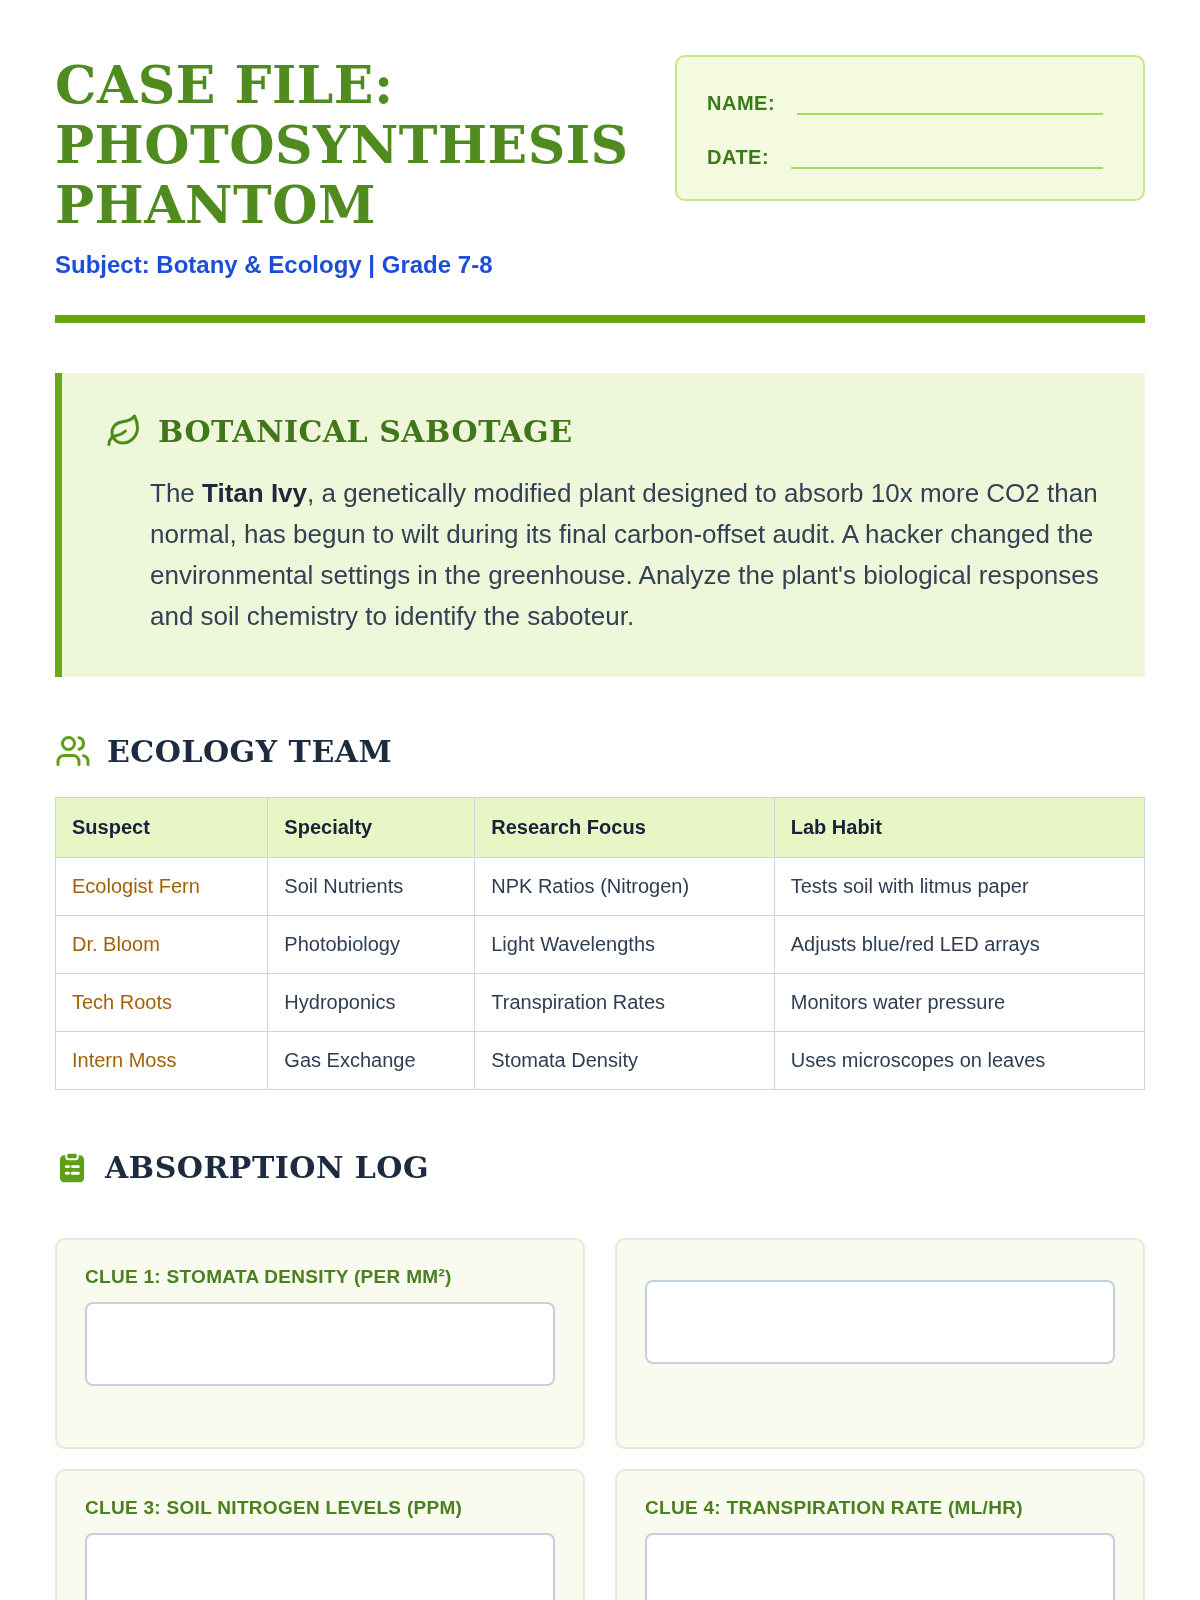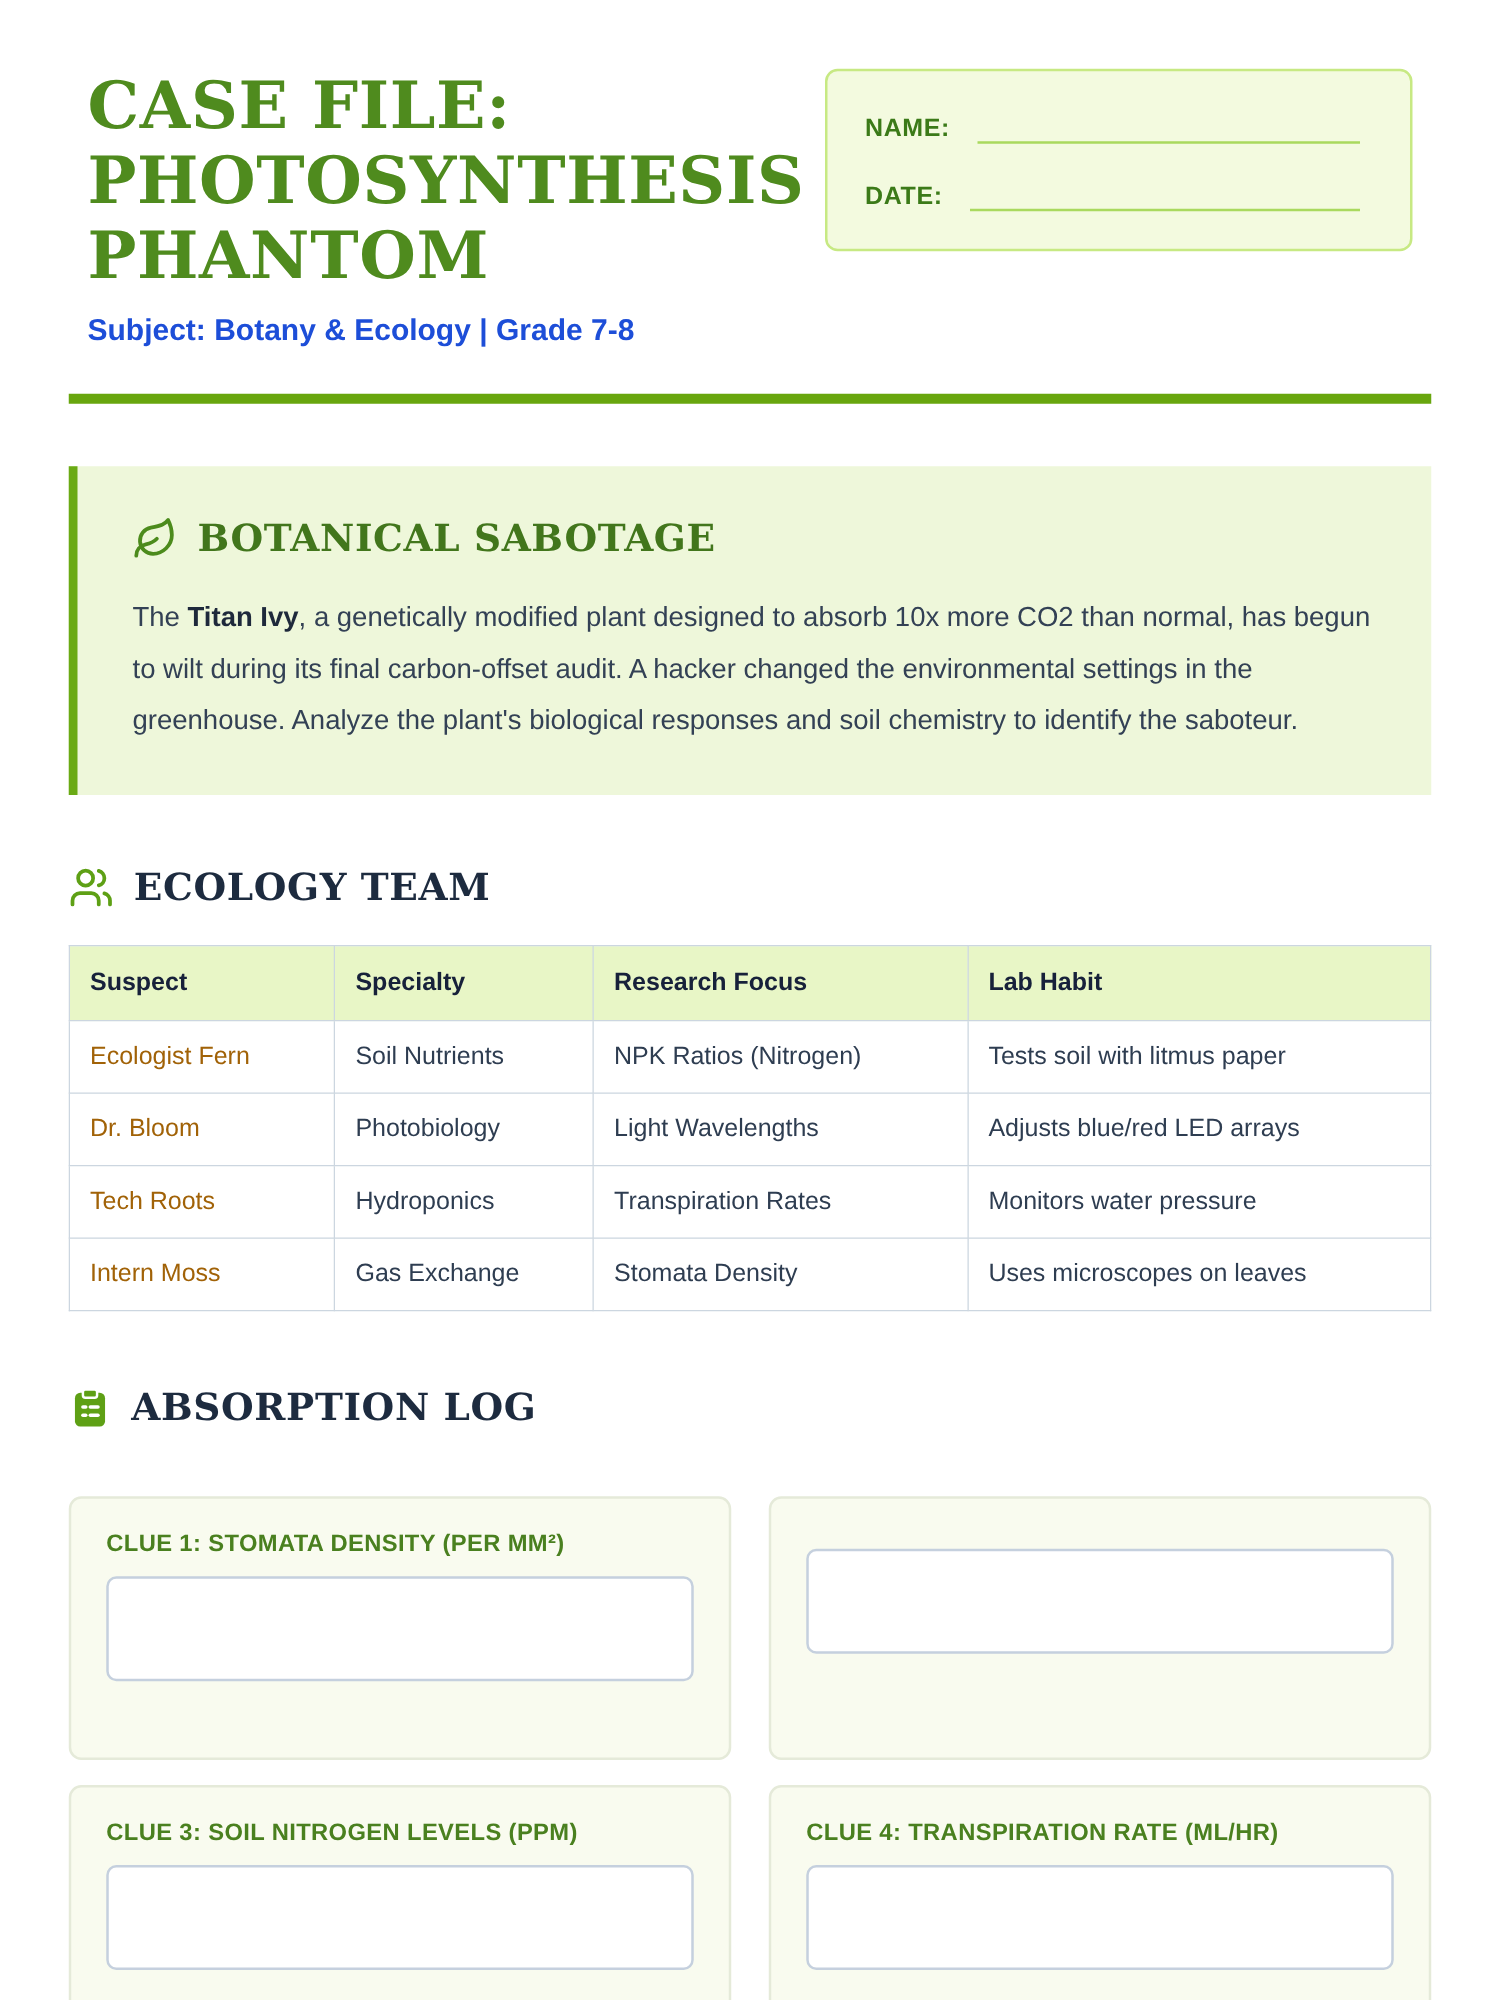--- a/index.html
+++ b/index.html
@@ -14,21 +14,21 @@
     font-family: "Liberation Sans", sans-serif;
     color: #334155;
   }
   .page {
     padding: 55px 55px 0 55px;
   }
 
   
   .header-row {
     display: flex;
-    justify-content: center;
+    justify-content: space-between;
     align-items: flex-start;
   }
   .title-block { max-width: 590px; }
   .case-title {
     margin: 0;
     font-family: "DejaVu Serif", serif;
     font-weight: 700;
     font-size: 52px;
     line-height: 60px;
     letter-spacing: 0.5px;
@@ -88,23 +88,24 @@
   .section-head .icon svg { display: block; }
   .briefing-title {
     font-family: "DejaVu Serif", serif;
     font-weight: 700;
     font-size: 30px;
     letter-spacing: 0.5px;
     color: #42761c;
   }
   .briefing-text {
     margin-top: 24px;
-    font-size: 22px;
+    font-size: 26px;
     line-height: 41px;
     color: #334155;
+    margin-left: 44px;
   }
   .briefing-text b { color: #1e293b; }
 
   
   .team-head { margin-top: 56px; }
   .log-head  { margin-top: 60px; }
   .section-title {
     font-family: "DejaVu Serif", serif;
     font-weight: 700;
     font-size: 30px;

